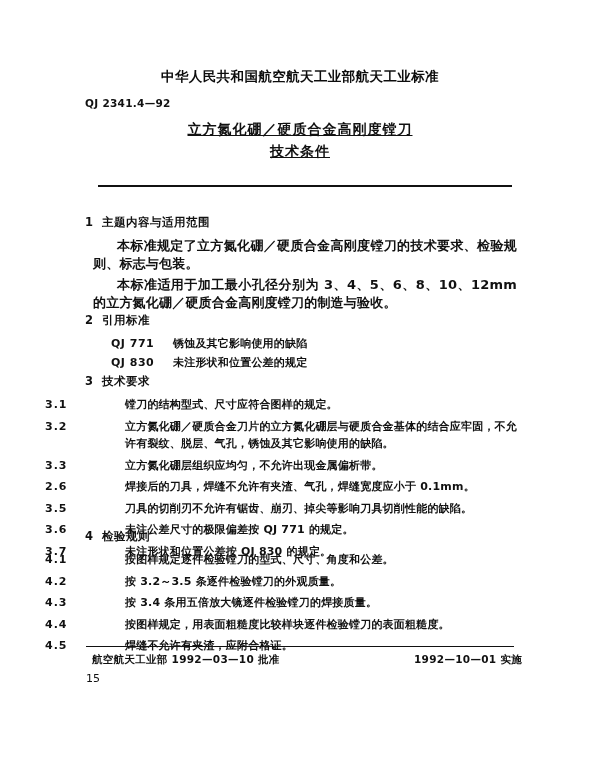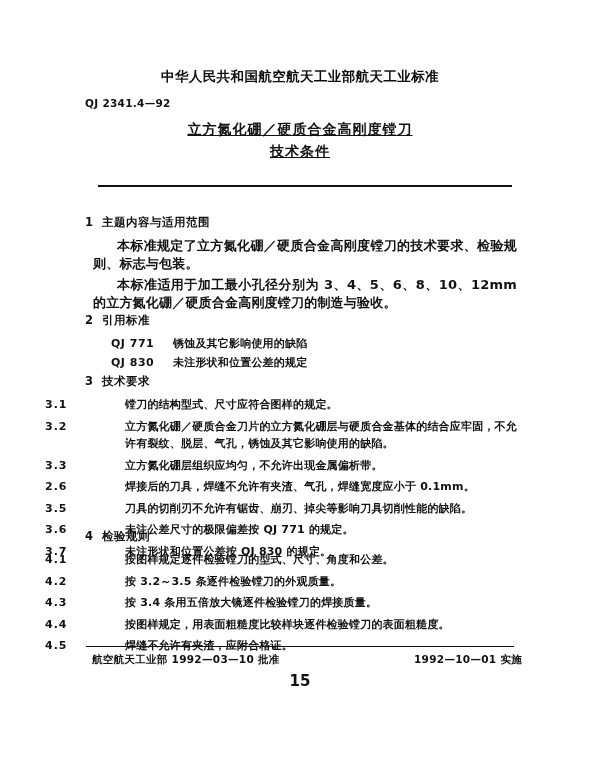--- a/index.html
+++ b/index.html
@@ -144,23 +144,23 @@
     font-weight: bold;
     font-size: 10.5px;
     letter-spacing: 0.3px;
     margin-left: 24px;
   }
   .page-num {
     position: absolute;
     left: 86px;
     top: 672px;
     width: 428px;
-    text-align: center;
-    font-weight: bold;
-    font-size: 15px;
+    text-align: left;
+    font-weight: normal;
+    font-size: 11px;
     padding-right: 4px;
   }
 </style>
 </head>
 <body>
 
 <div id="page">
 
   <div class="content">
     <div class="masthead">中华人民共和国航空航天工业部航天工业标准</div>

